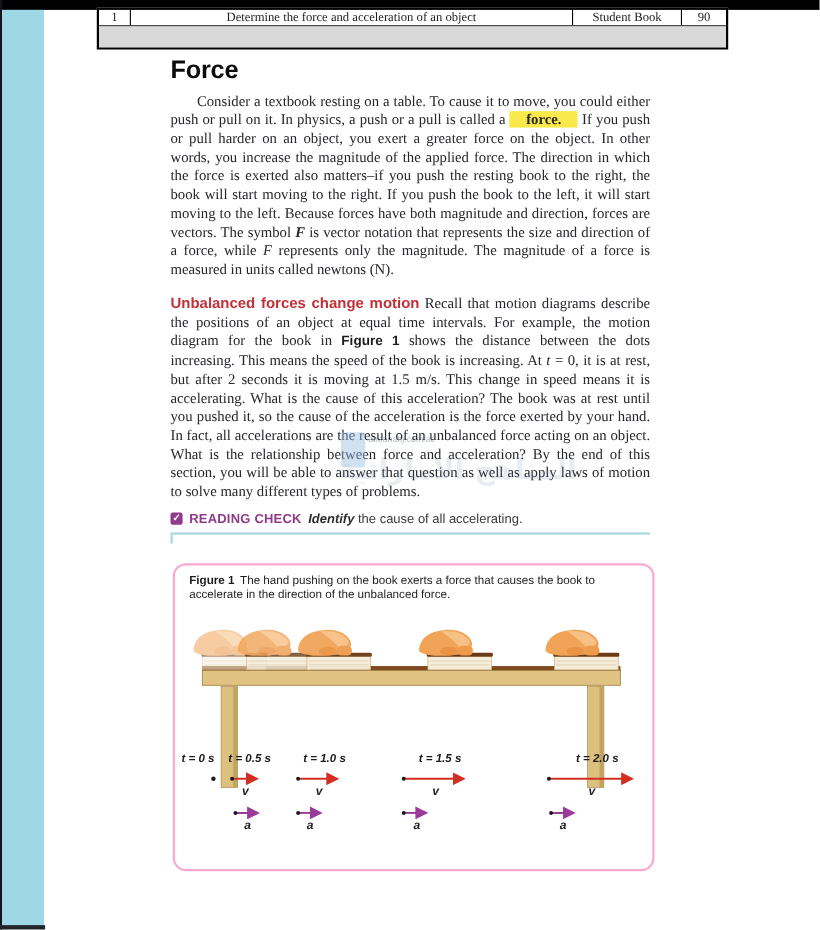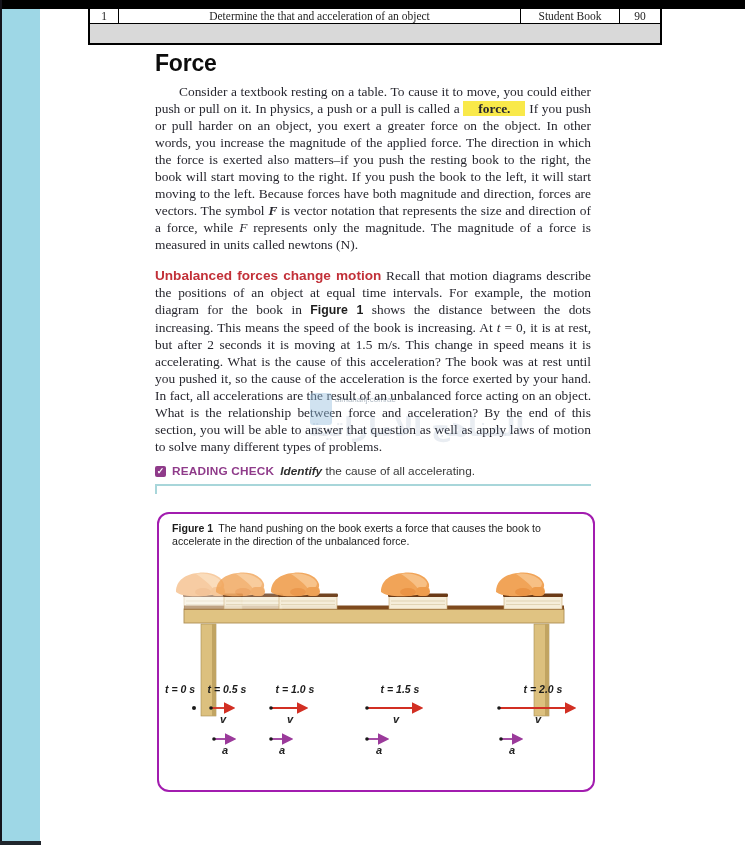--- a/index.html
+++ b/index.html
@@ -50,21 +50,21 @@
     width:11px;height:11px;background:#8f3b8a;border-radius:2px;flex:0 0 auto;
     color:#fff;font-size:9px;line-height:11px;text-align:center;font-weight:bold;
   }
   .rc-label{color:#8f3b8a;font-weight:bold;letter-spacing:.2px;}
   .rc-verb{font-weight:bold;color:#2e2e2e;font-style:italic;}
   .rule{margin-top:6px;position:relative;border-top:2px solid #a8d6da;height:9px;}
   .rule-tick{position:absolute;left:0;top:0;width:2px;height:8px;background:#a8d6da;}
 
   
   .figure-box{
-    margin:17px 0 0 2px;width:434px;border:2px solid #a21caf;border-radius:12px;background:#fff;
+    margin:17px 0 0 2px;width:434px;border:2px solid #f9a8d4;border-radius:12px;background:#fff;
   }
   .figure-caption{
     padding:8px 13px 2px 13px;font-family:"Liberation Sans",sans-serif;
     font-size:10.6px;line-height:13px;color:#1c1c1c;text-align:left;
   }
   .fig-label{font-weight:bold;margin-right:5px;}
   .fig-svg{display:block;width:434px;height:240px;}
   .svg-tlabel{font-family:"Liberation Sans",sans-serif;font-weight:bold;font-style:italic;
     font-size:10.5px;fill:#1a1a1a;}
   .svg-vec{font-family:"Liberation Sans",sans-serif;font-weight:bold;font-style:italic;
@@ -82,21 +82,21 @@
 <body>
 
 <div class="top-bar"></div>
 <div class="left-edge"></div>
 <div class="sidebar-band"></div>
 <div class="sidebar-bottom"></div>
 
 <div class="header-table">
   <div class="header-row1">
     <div class="hcell hcell-num">1</div>
-    <div class="hcell hcell-objective">Determine the that and acceleration of an object</div>
+    <div class="hcell hcell-objective">Determine the force and acceleration of an object</div>
     <div class="hcell hcell-book">Student Book</div>
     <div class="hcell hcell-page">90</div>
   </div>
   <div class="header-row2"></div>
 </div>
 
 <div class="content">
   <h1 class="section-title">Force</h1>
 
   <p class="para1"><span>Consider a textbook resting on a table. To cause it to move, you could either push or pull on it. In physics, a push or a pull is called a </span><span class="hl">force.</span><span> If you push or pull harder on an object, you exert a greater force on the object. In other words, you increase the magnitude of the applied force. The direction in which the force is exerted also matters–if you push the resting book to the right, the book will start moving to the right. If you push the book to the left, it will start moving to the left. Because forces have both magnitude and direction, forces are vectors. The symbol </span><span class="f-vec">F</span><span> is vector notation that represents the size and direction of a force, while </span><span class="f-mag">F</span><span> represents only the magnitude. The magnitude of a force is measured in units called newtons (N).</span></p>

